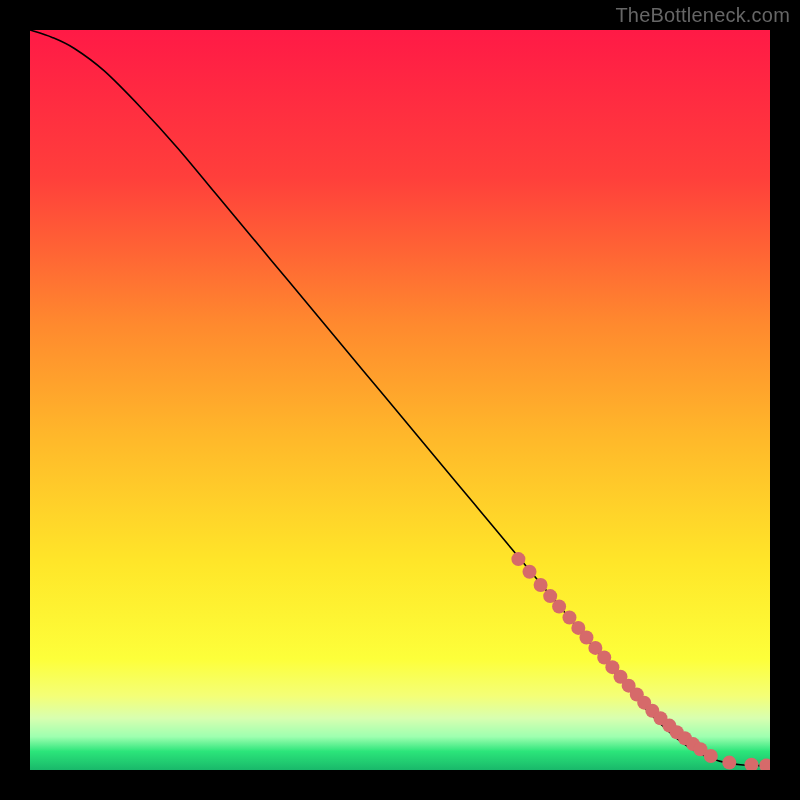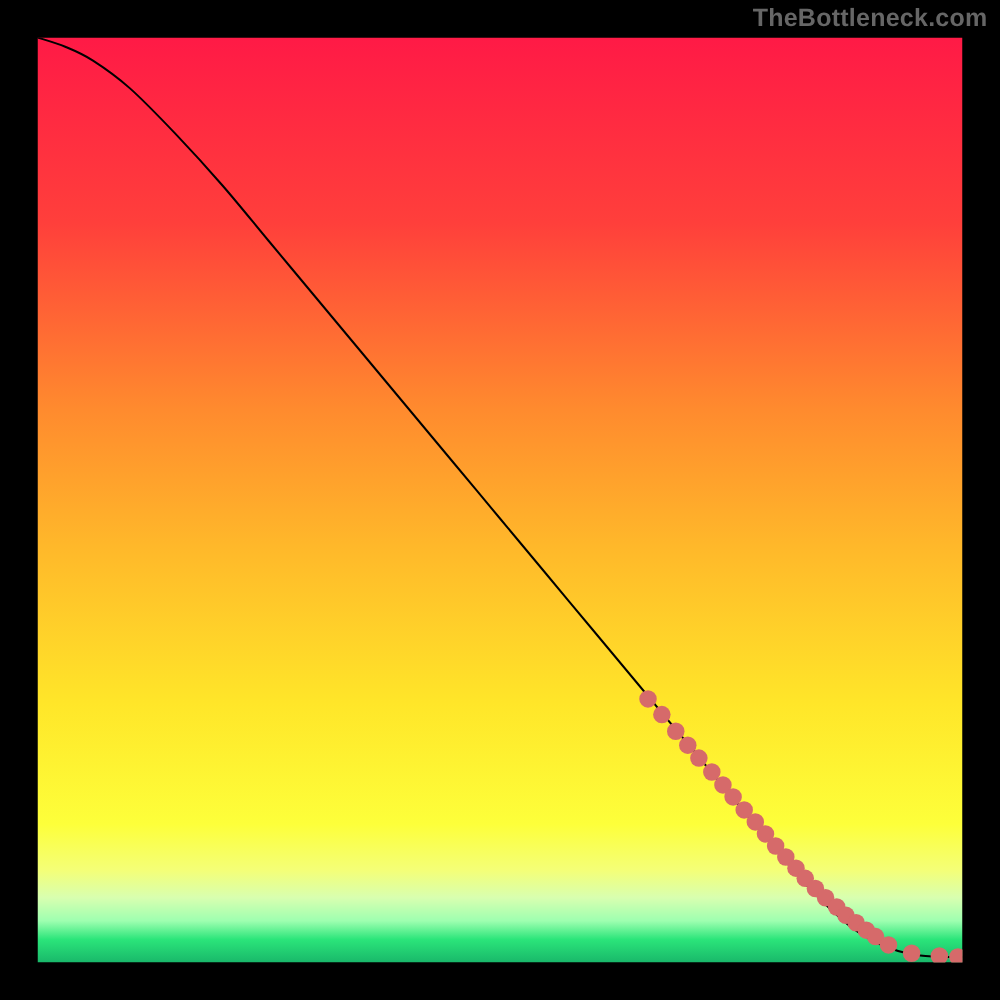--- a/index.html
+++ b/index.html
@@ -16,21 +16,21 @@
     width: 800px;
     height: 800px;
     background: #000;
   }
   .attribution {
     position: absolute;
     top: 4px;
     right: 10px;
     color: #666;
     font-size: 20px;
-    font-weight: 700;
+    font-weight: 400;
     letter-spacing: 0.2px;
   }
   .plot-outer {
     position: absolute;
     left: 30px;
     top: 30px;
     width: 740px;
     height: 740px;
     background: #000;
   }

